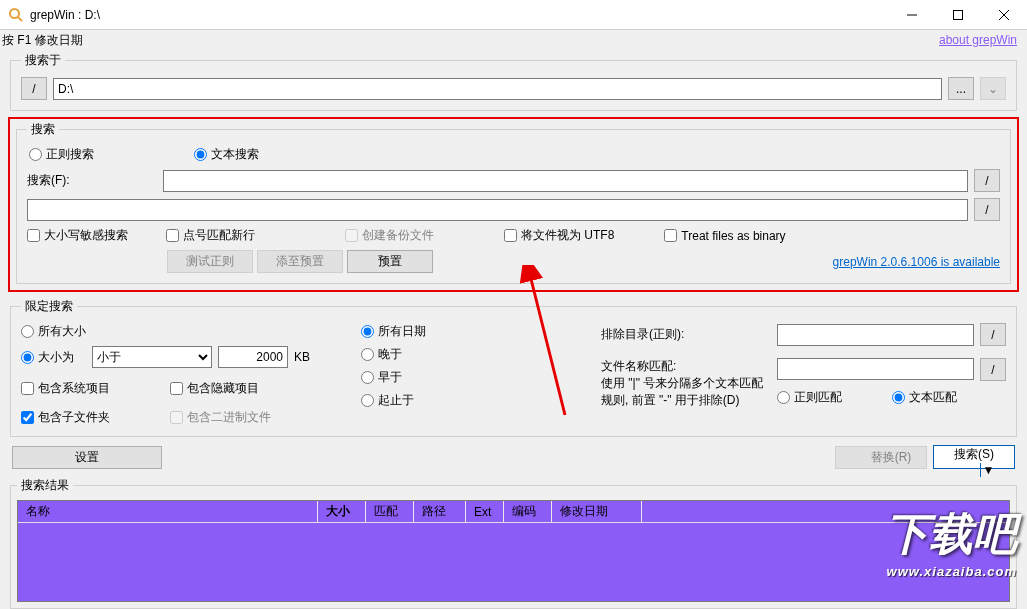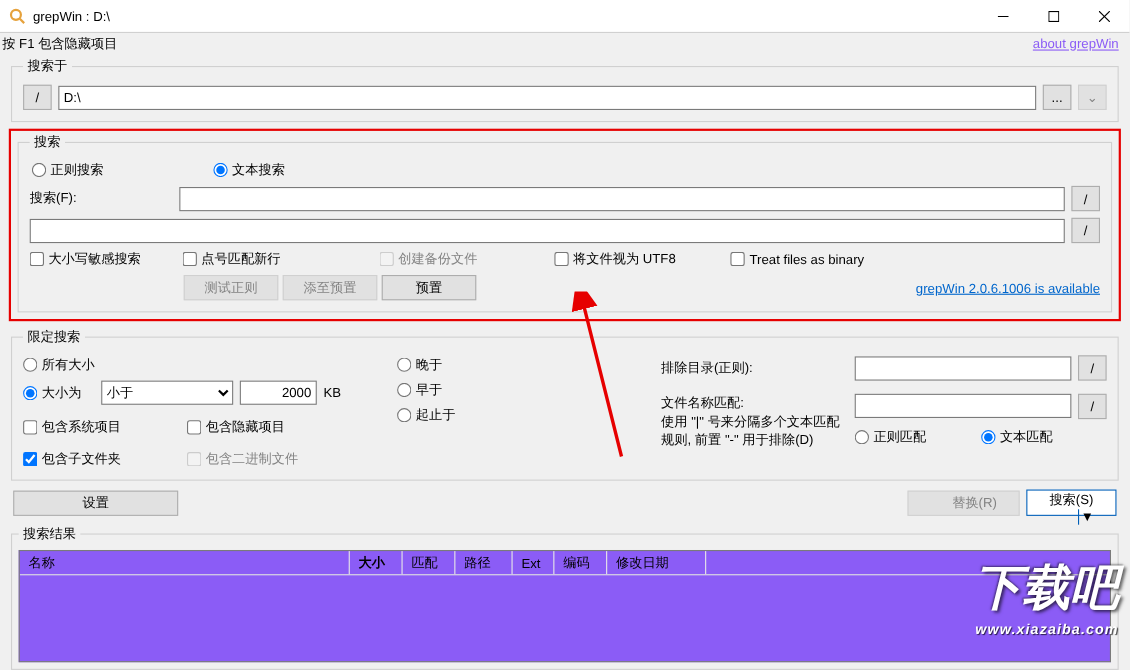--- a/index.html
+++ b/index.html
@@ -75,21 +75,21 @@
     <div class="winbtn close">
         <svg width="10" height="10">
           <line x1="0" y1="0" x2="10" y2="10" stroke="#000" stroke-width="1"></line>
           <line x1="10" y1="0" x2="0" y2="10" stroke="#000" stroke-width="1"></line>
         </svg>
       </div>
   </div>
 </div>
 
 <div class="helpbar">
-  <span>按 F1 包含隐藏项目</span>
+  <span>按 F1 修改日期</span>
   <span class="spacer"></span>
   <a>about grepWin</a>
 </div>
 
 <fieldset>
   <legend>搜索于</legend>
   <div class="row">
     <button class="btn small">/</button>
     <input type="text" style="flex: 1 1 0%;" value="D:\">
     <button class="btn small">...</button>
@@ -186,20 +186,24 @@
             <span>包含子文件夹</span>
           </label>
         <label class="check disabled">
             <input type="checkbox" disabled="" style="">
             <span>包含二进制文件</span>
           </label>
       </div>
     </div>
 
     <div class="colblk" style="width:150px;">
+      <label class="radio">
+          <input type="radio" name="date" checked="" style="">
+          <span>所有日期</span>
+        </label>
       <label class="radio">
           <input type="radio" name="date" style="">
           <span>晚于</span>
         </label>
       <label class="radio">
           <input type="radio" name="date" style="">
           <span>早于</span>
         </label>
       <label class="radio">
           <input type="radio" name="date" style="">
@@ -238,21 +242,21 @@
           </div>
         </div>
       </div>
     </div>
   </div>
 </fieldset>
 
 <div class="actionrow">
   <button class="btn settingsbtn">设置</button>
   <span class="spacer"></span>
-  <button class="btn" disabled="" style="width:102px;padding-left:34px;">替换(R)</button>
+  <button class="btn" disabled="" style="width:92px;padding-left:34px;">替换(R)</button>
   <div class="searchbtn">
     <span>搜索(S)</span>
     <span class="split">▼</span>
   </div>
 </div>
 
 <fieldset style="padding:6px;">
   <legend>搜索结果</legend>
   <div class="results-table">
     <div class="results-header">

